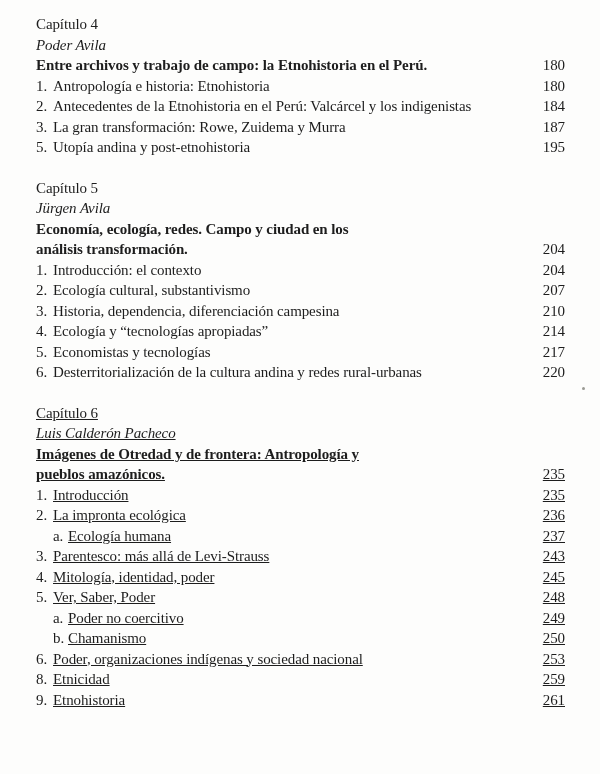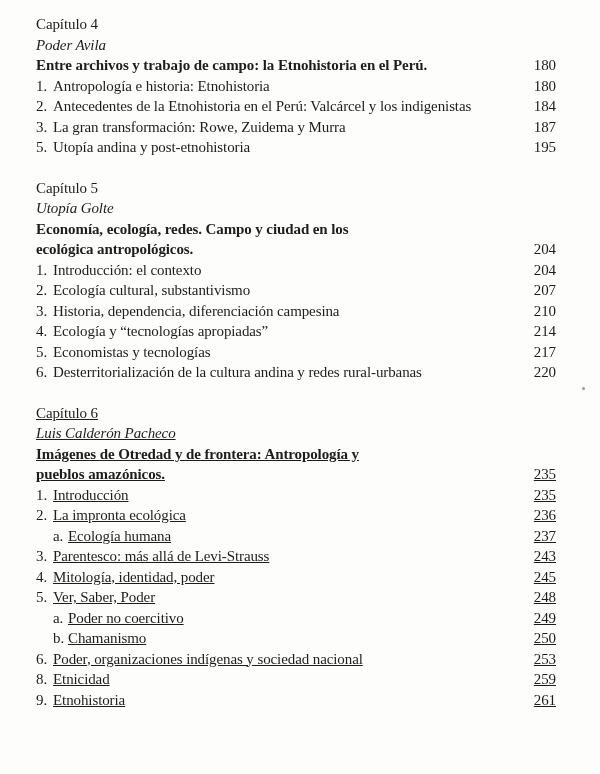--- a/index.html
+++ b/index.html
@@ -7,21 +7,21 @@
     width: 600px;
     height: 774px;
     background: #fdfdfc;
     overflow: hidden;
   }
   .page {
     position: relative;
     box-sizing: border-box;
     width: 600px;
     height: 774px;
-    padding: 14px 44px 0 36px;
+    padding: 14px 35px 0 36px;
     font-family: "Liberation Serif", "DejaVu Serif", serif;
     font-size: 15px;
     letter-spacing: -0.1px;
     color: #1d1d1d;
     line-height: 20.5px;
   }
   .chapter { margin: 0 0 20px 0; }
   .chapter:last-child { margin-bottom: 0; text-decoration: underline; }
   .line {
     display: flex;
@@ -83,28 +83,28 @@
         <div class="line item">
           <span class="left"><span class="num">5.</span><span>Utopía andina y post-etnohistoria</span></span>
           <span class="pg">195</span>
         </div>
       </section>
       <section class="chapter">
         <div class="line chapter-label">
           <span class="left"><span>Capítulo 5</span></span>
         </div>
         <div class="line author">
-          <span class="left"><span>Utopía Golte</span></span>
+          <span class="left"><span>Jürgen Avila</span></span>
         </div>
         <div class="line title">
           <span class="left"><span>Economía, ecología, redes. Campo y ciudad en los</span></span>
           <span class="pg"></span>
         </div>
         <div class="line title">
-          <span class="left"><span>ecológica antropológicos.</span></span>
+          <span class="left"><span>análisis transformación.</span></span>
           <span class="pg">204</span>
         </div>
         <div class="line item">
           <span class="left"><span class="num">1.</span><span>Introducción: el contexto</span></span>
           <span class="pg">204</span>
         </div>
         <div class="line item">
           <span class="left"><span class="num">2.</span><span>Ecología cultural, substantivismo</span></span>
           <span class="pg">207</span>
         </div>

